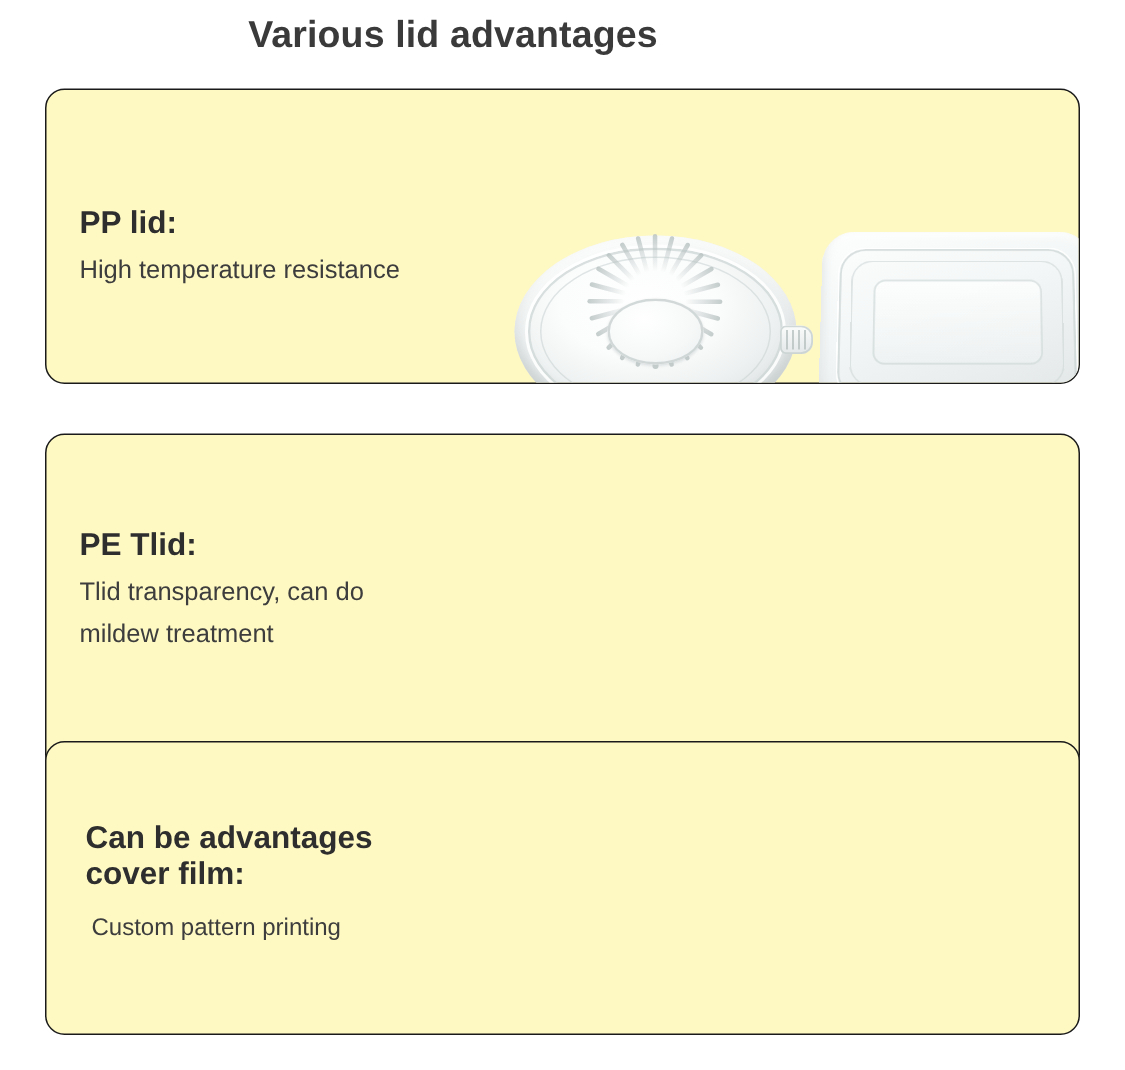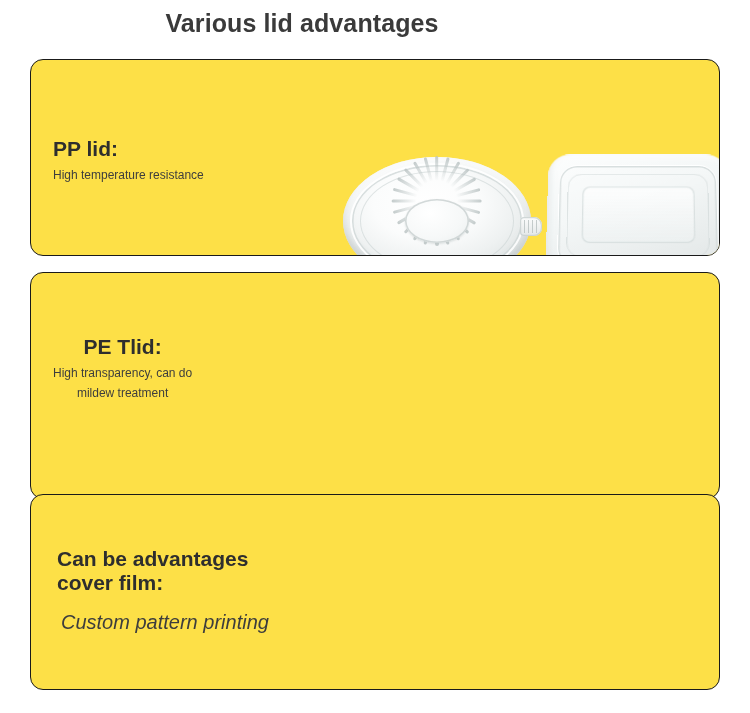--- a/index.html
+++ b/index.html
@@ -28,53 +28,53 @@
     letter-spacing: 0.1px;
   }
 
   .panel {
     position: absolute;
     left: 30px;
     width: 690px;
     box-sizing: border-box;
     border: 1.3px solid #1a1a1a;
     border-radius: 13px;
-    background: #fde047;
+    background: #fef9c3;
     overflow: hidden;
   }
   #panel-pp  { top: 59px;  height: 197px; }
-  #panel-pe  { top: 272px; height: 227px; text-align: center; }
+  #panel-pe  { top: 289px; height: 227px; }
   #panel-film{ top: 494px; height: 196px; }
 
   .panel-text {
     position: absolute;
     left: 22px;
     z-index: 3;
   }
   .panel-heading {
     font-size: 21px;
     font-weight: bold;
     color: #2e2e2e;
     line-height: 1.16;
     margin: 0 0 5px 0;
     white-space: pre-line;
   }
   .panel-desc {
-    font-size: 12px;
+    font-size: 17px;
     font-weight: normal;
     color: #3d3d3d;
     line-height: 1.62;
     margin: 0;
     white-space: pre-line;
   }
 
   #pp-text   { top: 77px; }
   #pe-text   { top: 62px; }
   #film-text { top: 52px; left: 26px; }
-  #film-text .panel-desc { font-size: 20px; padding-left: 4px; padding-top: 5px; font-style: italic; }
+  #film-text .panel-desc { font-size: 16px; padding-left: 4px; padding-top: 5px; }
 
   .art { position: absolute; }
 
   
   .pp-round {
     left: 312px; top: 97px;
     width: 188px; height: 128px;
   }
   .pp-round .disc {
     position: absolute; inset: 0;
@@ -205,21 +205,21 @@
     <div class="rim2"></div>
     <div class="panel-inner"></div>
 
   </div>
 </div>
 
 <div class="panel" id="panel-pe">
 
   <div class="panel-text" id="pe-text">
     <p class="panel-heading">PE Tlid:</p>
-    <p class="panel-desc">High transparency, can do
+    <p class="panel-desc">Tlid transparency, can do
 mildew treatment</p>
   </div>
 
 </div>
 
 <div class="panel" id="panel-film">
 
   <div class="panel-text" id="film-text">
     <p class="panel-heading">Can be advantages
 cover film:</p>

